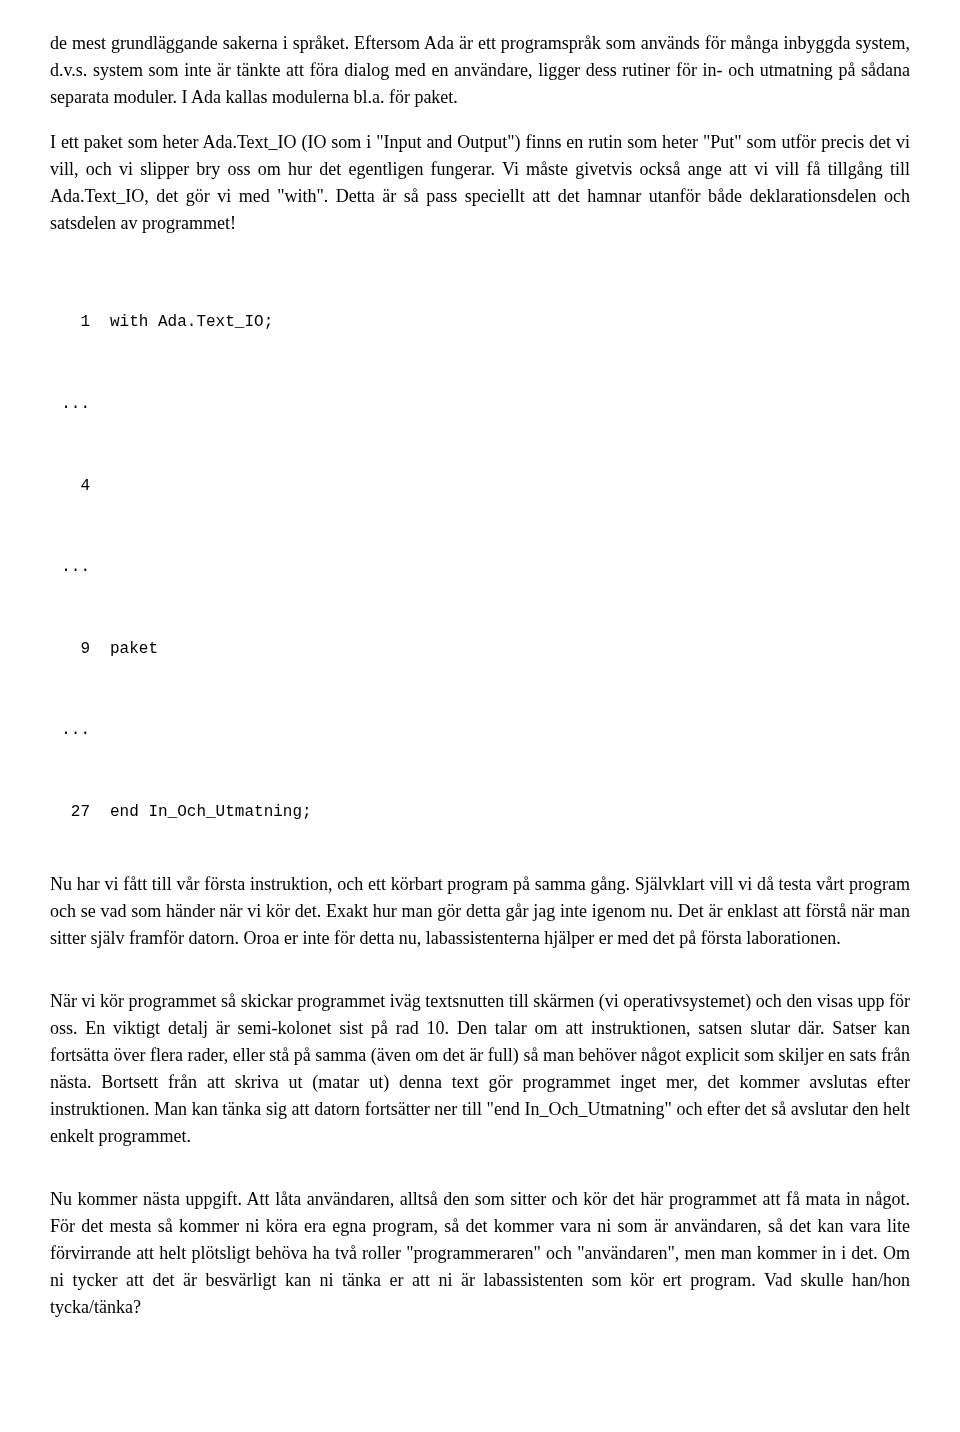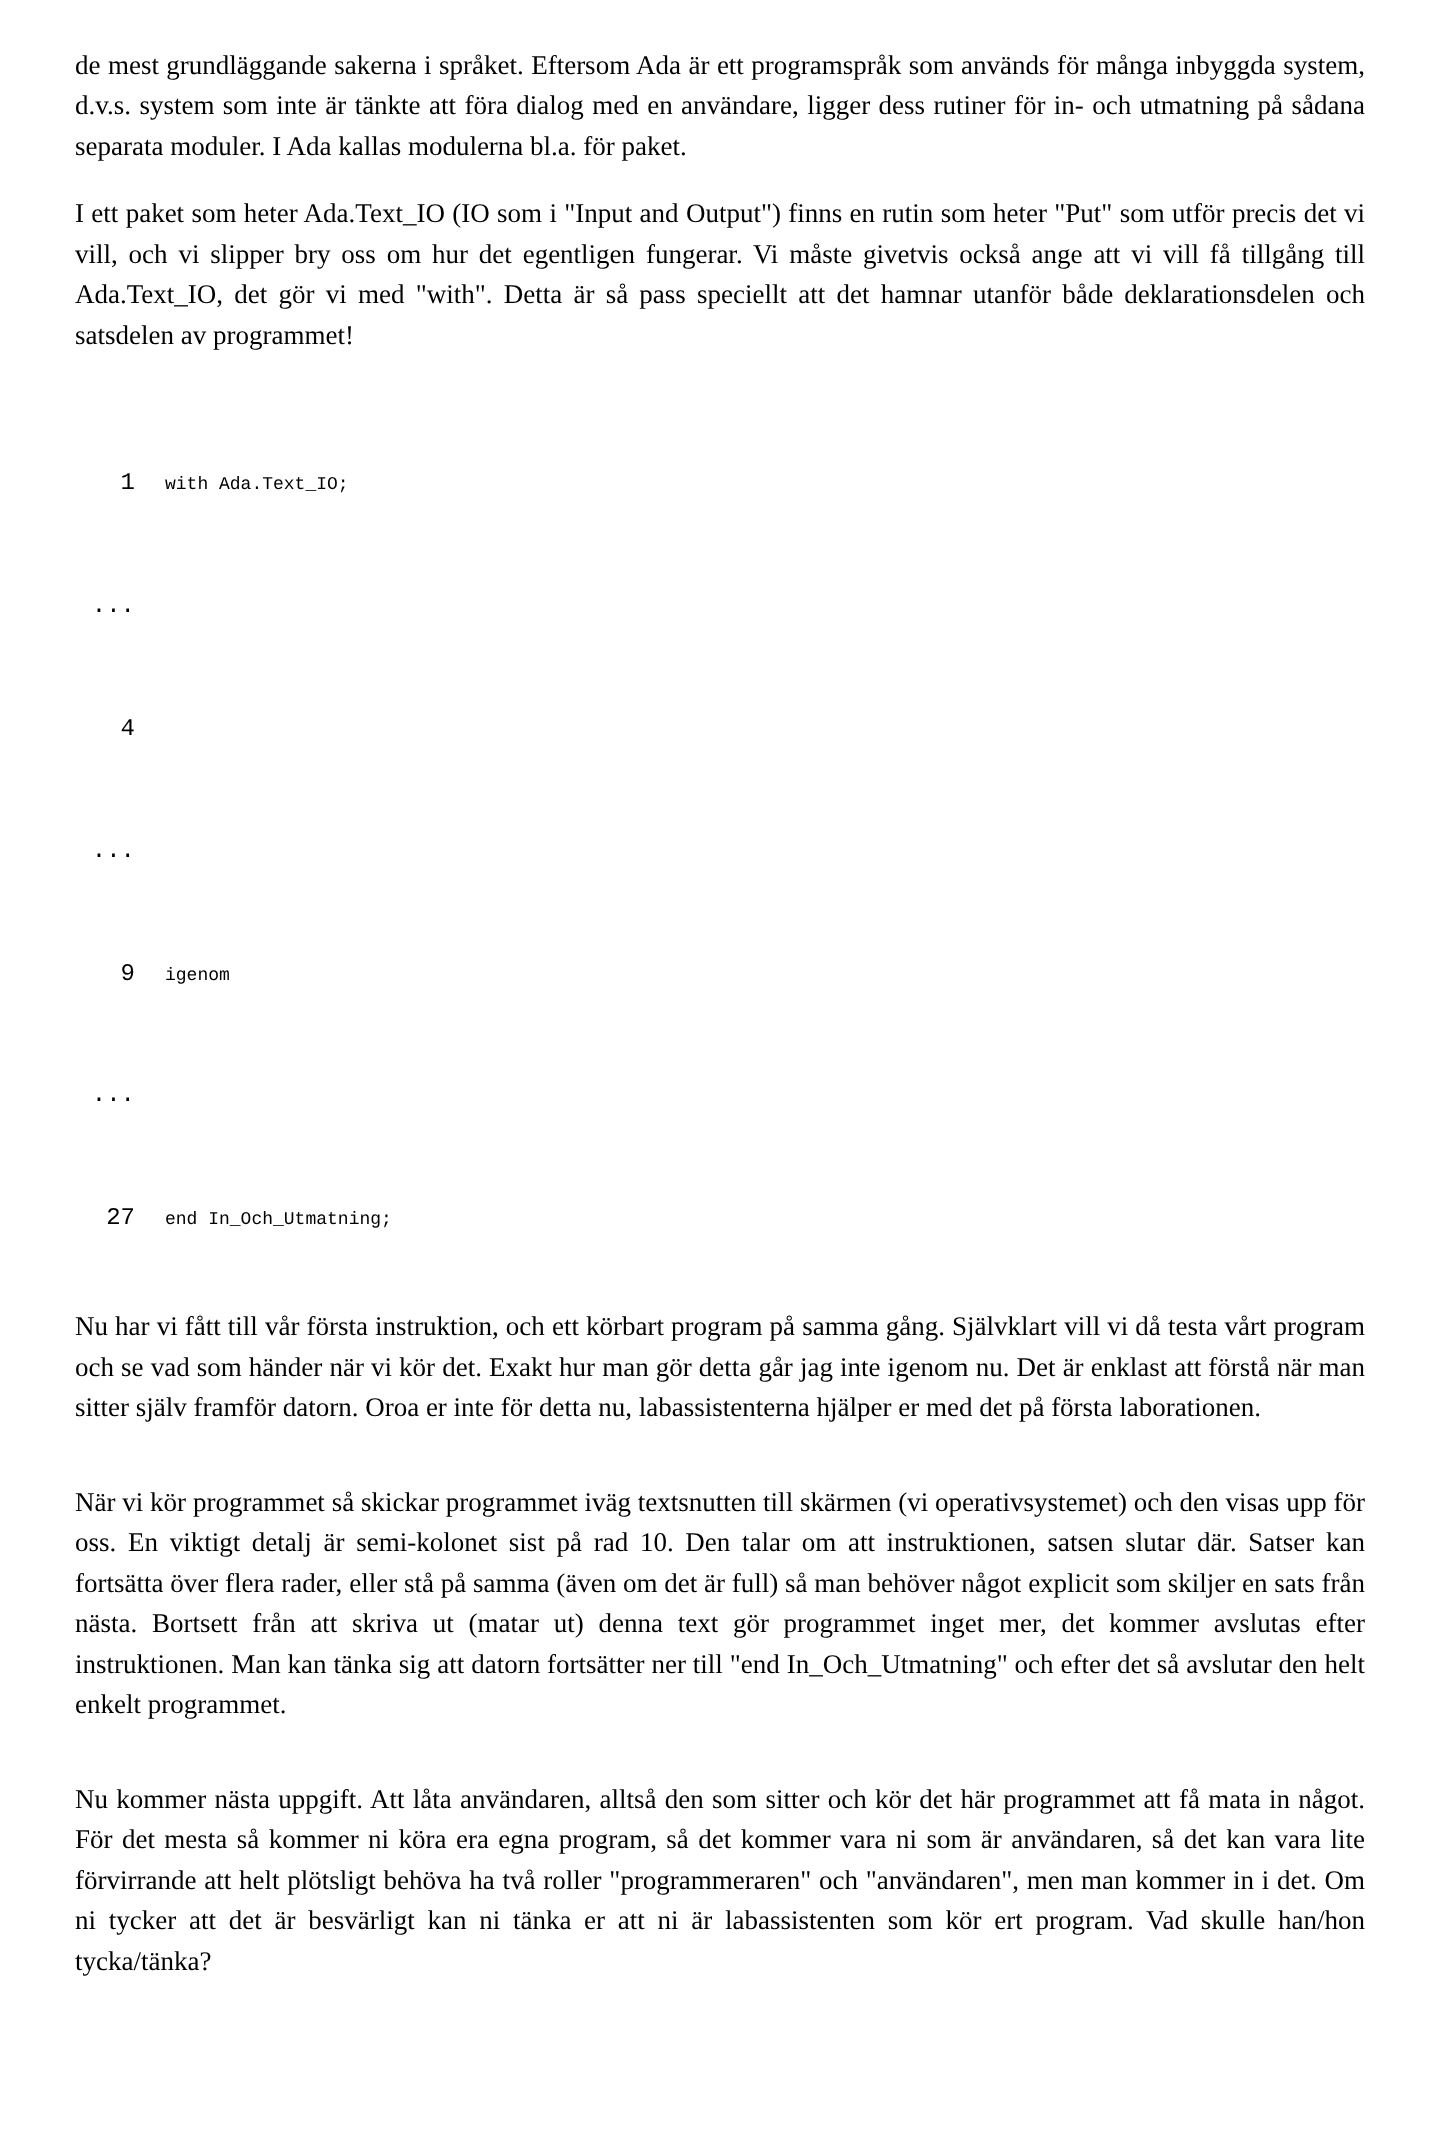--- a/index.html
+++ b/index.html
@@ -43,21 +43,21 @@
       text-align: right;
       margin-right: 20px;
       color: #000;
       font-family: 'Courier New', Courier, monospace;
       font-size: 16px;
       flex-shrink: 0;
     }
 
     .code-content {
       font-family: 'Courier New', Courier, monospace;
-      font-size: 12px;
+      font-size: 16px;
     }
 
     .spacer {
       height: 18px;
     }
   </style>
 </head>
 <body>
 
 <p class="text-block">de mest grundläggande sakerna i språket. Eftersom Ada är ett programspråk som används för många inbyggda system, d.v.s. system som inte är tänkte att föra dialog med en användare, ligger dess rutiner för in- och utmatning på sådana separata moduler. I Ada kallas modulerna bl.a. för paket.</p>
@@ -75,21 +75,21 @@
   </div>
   <div class="code-line">
     <span class="line-num">4</span>
   </div>
   <div class="code-line">
     <span class="line-num">...</span>
     <span class="code-content"></span>
   </div>
   <div class="code-line">
     <span class="line-num">9</span>
-    <span class="code-content">igenom</span>
+    <span class="code-content">paket</span>
   </div>
   <div class="code-line">
     <span class="line-num">...</span>
     <span class="code-content"></span>
   </div>
   <div class="code-line">
     <span class="line-num">27</span>
     <span class="code-content">end In_Och_Utmatning;</span>
   </div>
 </div>

